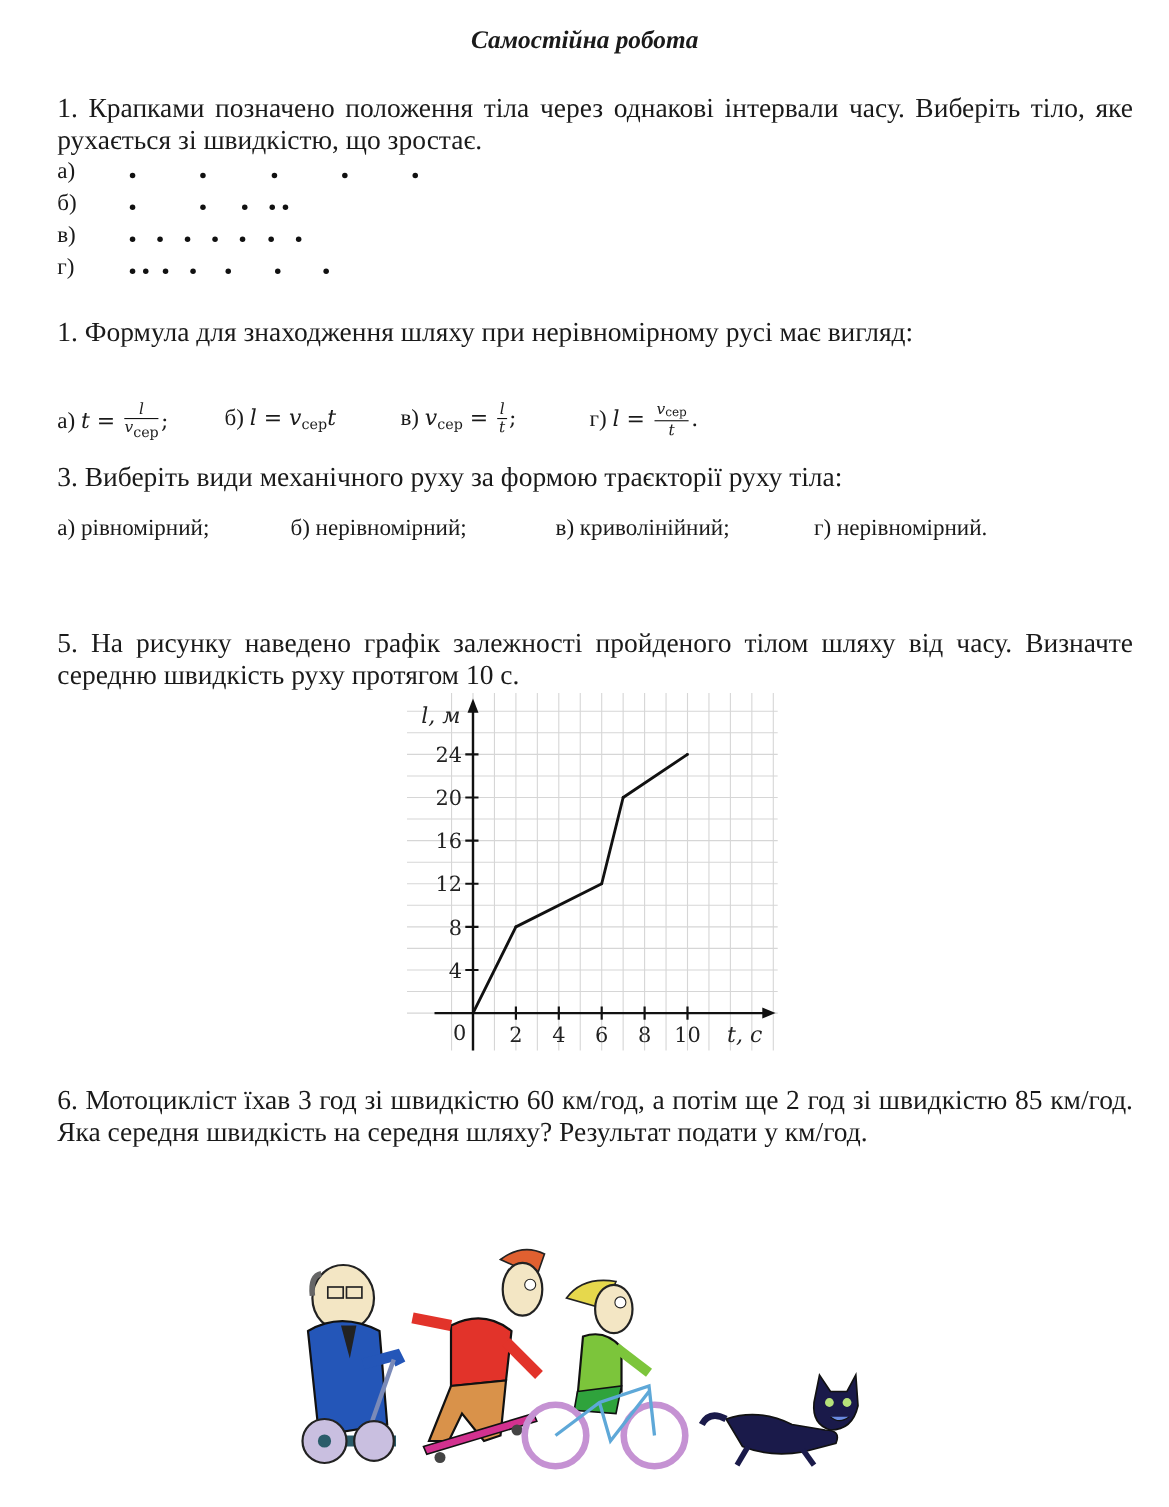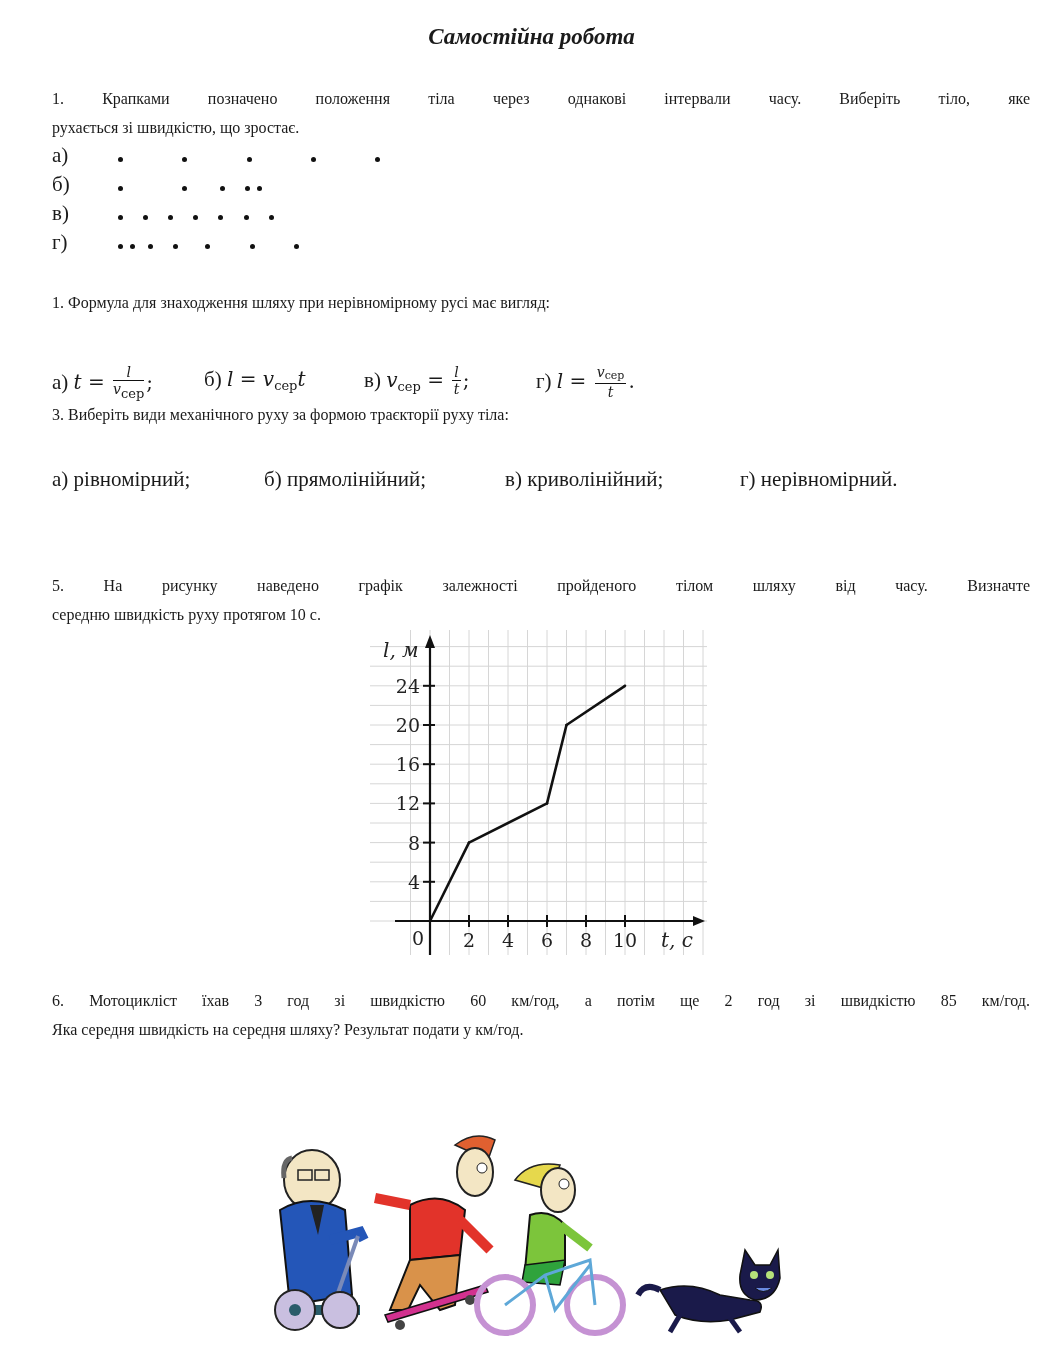--- a/index.html
+++ b/index.html
@@ -4,21 +4,21 @@
 <style>
   html, body { margin: 0; padding: 0; background: #ffffff; }
   body {
     width: 1063px; height: 1370px; position: relative; overflow: hidden;
     font-family: "Liberation Serif", serif; color: #1a1a1a;
   }
   .title {
     position: absolute; left: 0; width: 1063px; top: 24px; text-align: center;
     font-size: 23px; font-weight: bold; font-style: italic;
   }
-  .p { position: absolute; left: 52px; width: 978px; font-size: 16px; line-height: 29px; text-align: justify; }
+  .p { position: absolute; left: 52px; width: 978px; font-size: 25px; line-height: 29px; text-align: justify; }
   .dotrow { position: absolute; left: 52px; height: 29px; font-size: 21px; }
   .dotrow .lbl { position: absolute; left: 0; top: 0; }
   .dot { position: absolute; width: 5px; height: 5px; border-radius: 50%; background: #111; top: 14px; }
   .opts { position: absolute; left: 52px; font-size: 21px; line-height: 29px; white-space: nowrap; }
   .opts span.opt { position: absolute; top: 0; white-space: nowrap; margin-top: 40px; }
   .math { font-family: "DejaVu Serif", serif; font-style: italic; font-size: 20px; }
   .frac { display: inline-block; vertical-align: middle; text-align: center; margin: 0 2px; }
   .frac .num { display: block; font-size: 14px; line-height: 15px; border-bottom: 1px solid #111; padding: 0 2px; }
   .frac .den { display: block; font-size: 14px; line-height: 16px; }
   .sub { font-size: 13px; font-style: normal; vertical-align: -4px; }
@@ -85,24 +85,24 @@
   <span class="opt" style="left:312px;top:5px;">
     <span>в)</span>
     <span class="math"><span>v</span><span class="sub">сер</span><span style="font-style:normal"> = </span><span class="frac"><span class="num">l</span><span class="den">t</span></span><span style="font-style:normal">;</span></span>
   </span>
   <span class="opt" style="left:484px;top:5px;">
     <span>г)</span>
     <span class="math"><span>l</span><span style="font-style:normal"> = </span><span class="frac"><span class="num"><span>v</span><span class="sub" style="font-size:11px;vertical-align:-2px">сер</span></span><span class="den">t</span></span><span style="font-style:normal">.</span></span>
   </span>
 </div>
 
-<div class="p" style="top:400px;">3. Виберіть види механічного руху за формою траєкторії руху тіла:</div>
+<div class="p" style="top:420px;">3. Виберіть види механічного руху за формою траєкторії руху тіла:</div>
 <div class="opts" style="top:425px;width:978px;height:29px;">
   <span class="opt" style="left:0">а) рівномірний;</span>
-  <span class="opt" style="left:212px">б) прямолінійний;</span>
+  <span class="opt" style="left:212px">б) нерівномірний;</span>
   <span class="opt" style="left:453px">в) криволінійний;</span>
   <span class="opt" style="left:688px">г) нерівномірний.</span>
 </div>
 
 <div class="p" style="top:484px;">
 </div>
 
 <div class="p" style="top:571px;">
   <div style="text-align:justify;text-align-last:justify;">5. На рисунку наведено графік залежності пройденого тілом шляху від часу. Визначте</div>
   <div>середню швидкість руху протягом 10 с.</div>

